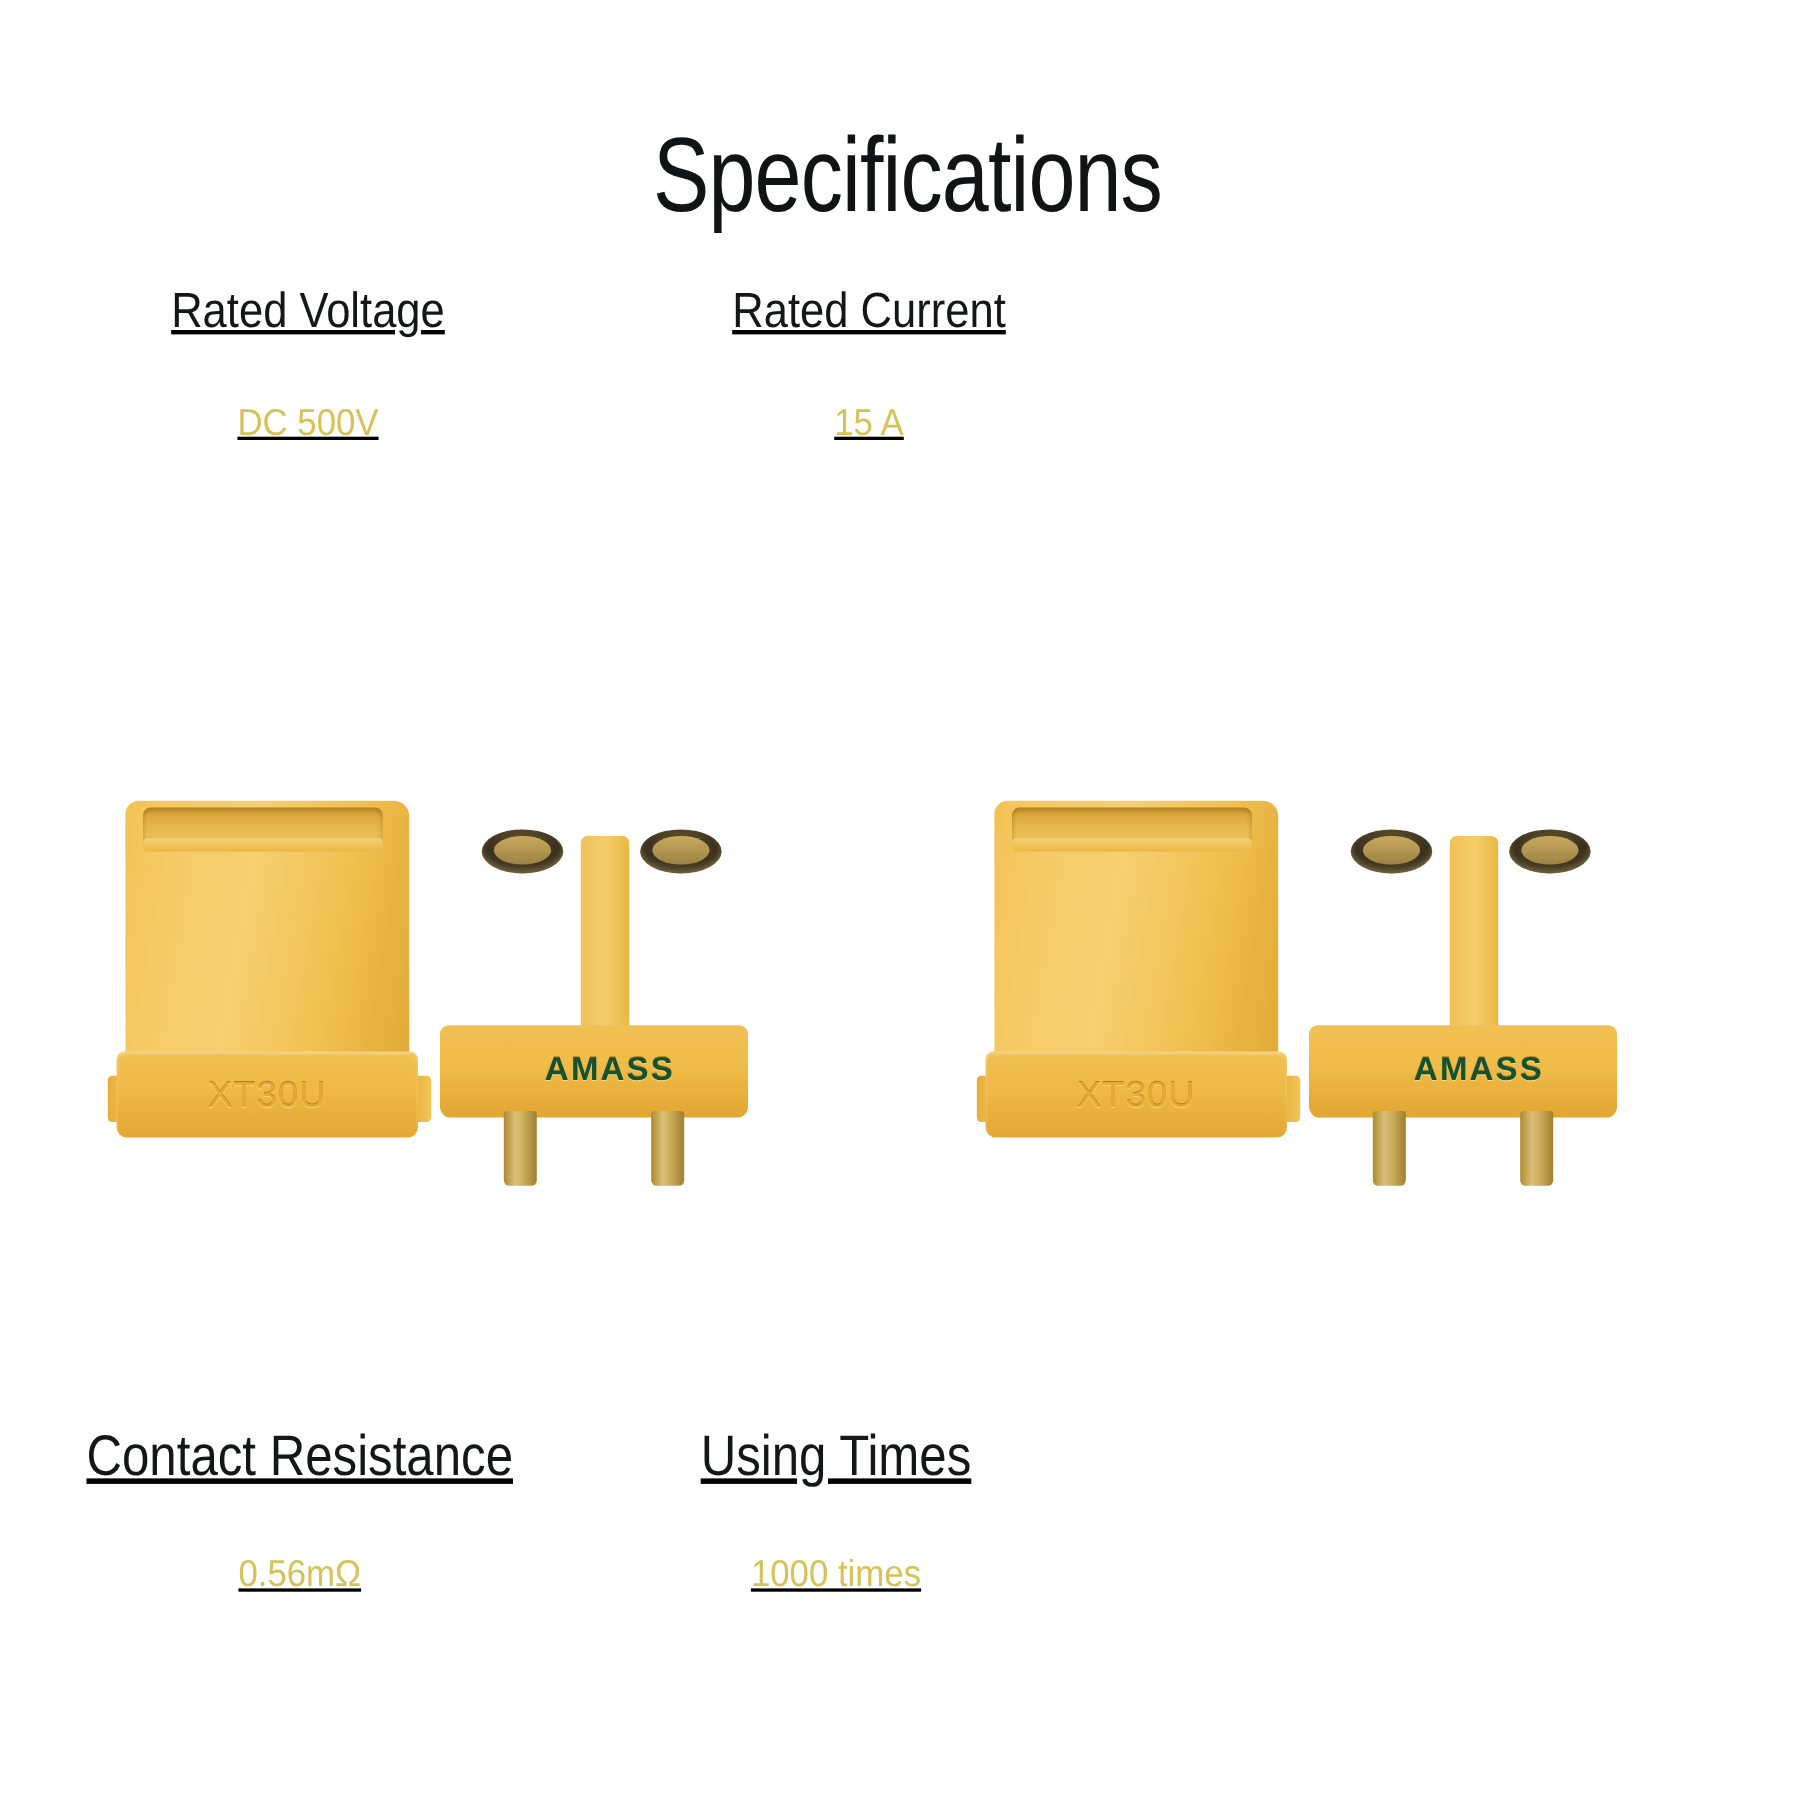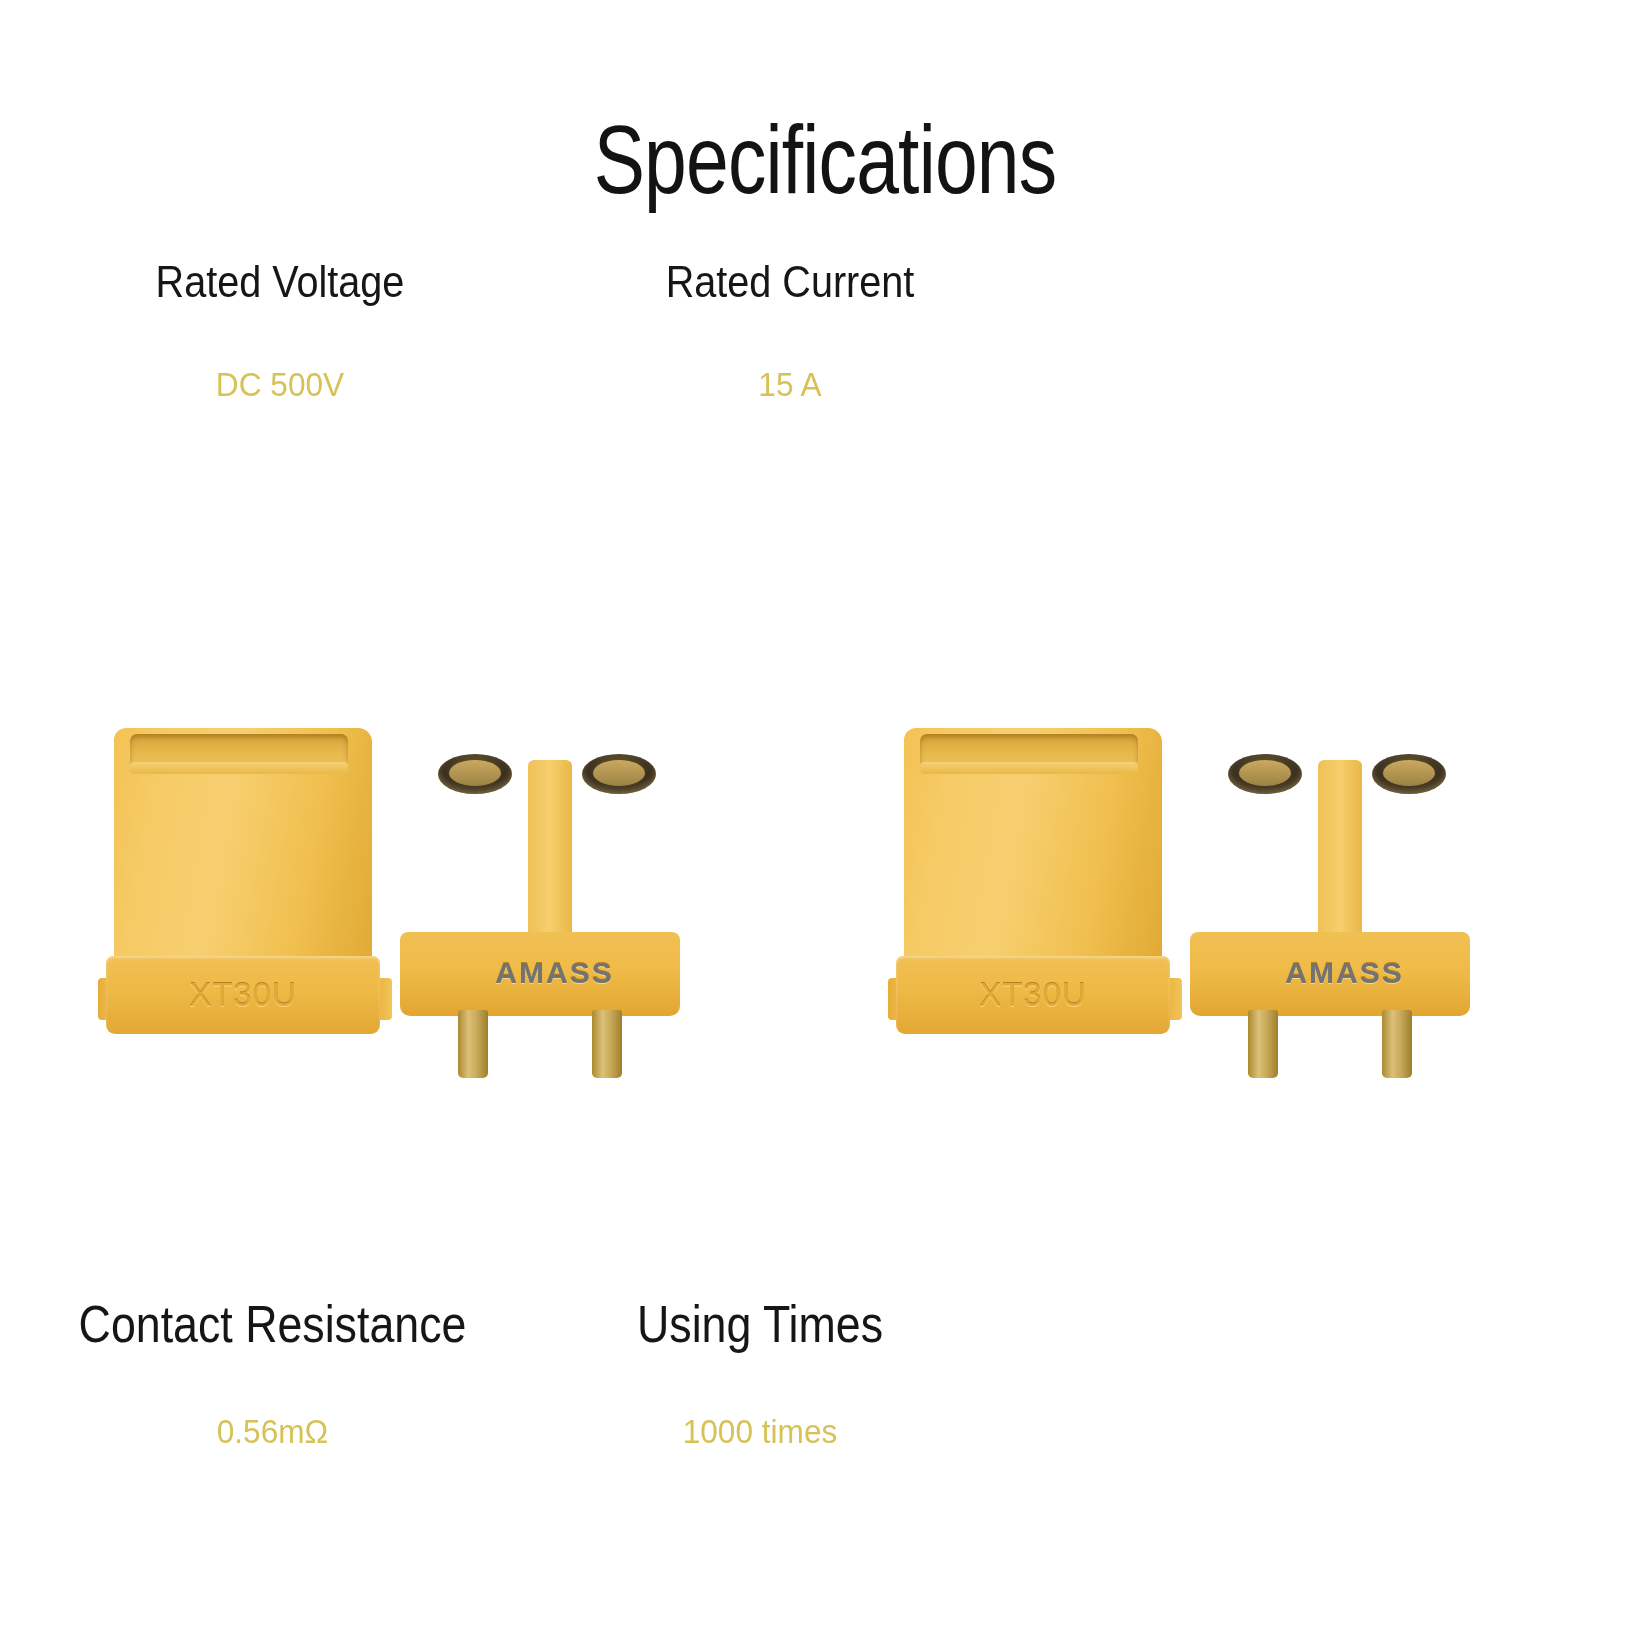--- a/index.html
+++ b/index.html
@@ -19,21 +19,21 @@
     line-height:1.0;
     font-weight:400;
     color:#111315;
     letter-spacing:-1px;
     transform:scaleX(0.80);
     transform-origin:50% 50%;
     white-space:nowrap;
   }
 
   
-  .spec-row { position:absolute; left:0; width:1502px; display:flex; }
+  .spec-row { position:absolute; left:0; width:1502px; display:flex;text-decoration:underline; }
   .spec-row.top { top:258px; }
   .spec-row.bottom { top:1296px; }
 
   .spec-cell { position:relative; text-align:center; }
   .spec-label {
     font-size:45px;
     line-height:1.08;
     font-weight:400;
     color:#141618;
     transform:scaleX(0.88);
@@ -151,21 +151,21 @@
   }
   .female .flange {
     position:absolute; left:0; top:186px; width:280px; height:84px;
     border-radius:8px 8px 10px 10px;
     background:linear-gradient(180deg,#f1c054 0%,#efbb48 45%,#e2a532 100%);
   }
   .female .emboss {
     position:absolute; left:0; top:210px; width:280px;
     text-align:center;
     font-size:30px; font-weight:700; letter-spacing:2px;
-    color:#737373;
+    color:#14532d;
     text-shadow:0 -1px 0 rgba(150,95,10,.6), 0 1px 0 rgba(255,228,155,.7);
     padding-left:29px;
   }
 
   
   .pin {
     position:absolute;
     width:30px; height:68px;
     background:linear-gradient(90deg,#b99638 0%,#e4c濃76 30%,#d9bb68 55%,#a8882f 100%);
     border-radius:3px 3px 5px 5px;

